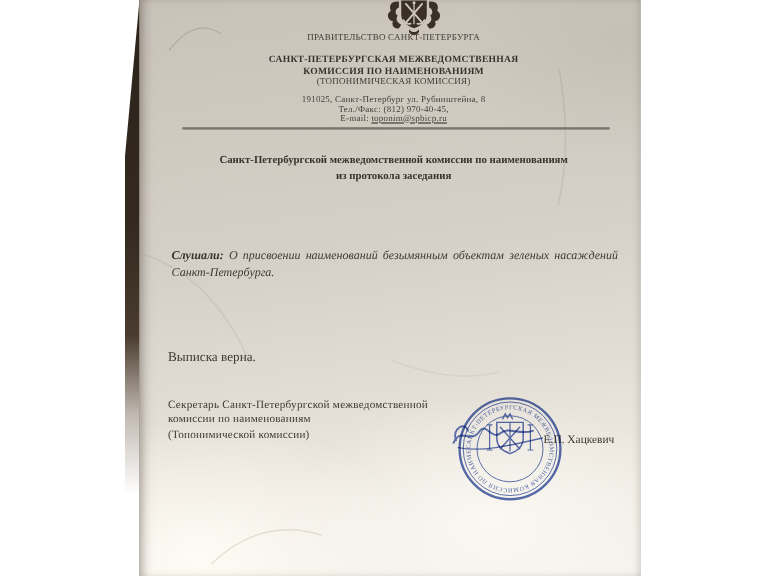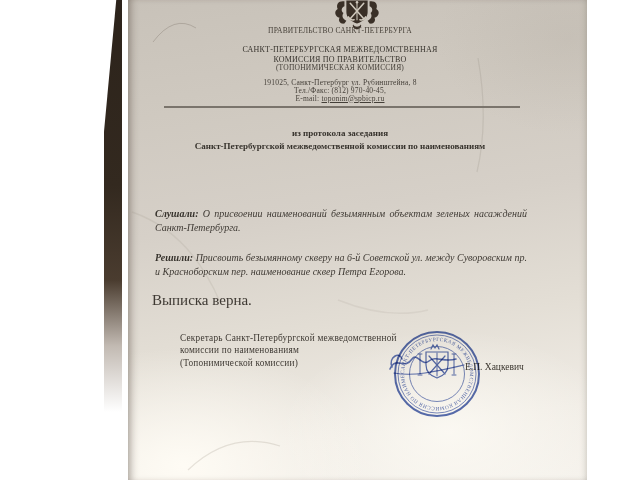--- a/index.html
+++ b/index.html
@@ -8,47 +8,47 @@
     overflow:hidden;font-family:"Liberation Serif", serif;
   }
   
   .edge-shadow{
     position:absolute;left:104px;top:0;width:18px;height:412px;
     background:linear-gradient(to bottom,
       #2c231b 0%, #33291f 45%, #4a3c2f 68%, rgba(120,102,85,.45) 84%, rgba(170,158,142,0) 100%);
     clip-path:polygon(68% 0%,100% 0%,100% 100%,0% 100%,0% 32%);
   }
   .paper{
-    position:absolute;left:128px;top:0;width:459px;height:480px;overflow:hidden;
+    position:absolute;left:116px;top:0;width:418px;height:480px;overflow:hidden;
     background:
       radial-gradient(ellipse 300px 190px at 12% 97%, rgba(255,252,245,.95), rgba(255,252,245,0) 62%),
       radial-gradient(ellipse 280px 170px at 70% 90%, rgba(255,253,247,.7), rgba(255,253,247,0) 60%),
       radial-gradient(ellipse 220px 160px at 96% 8%, rgba(175,168,158,.25), rgba(175,168,158,0) 60%),
       linear-gradient(172deg,#c8c2b9 0%,#cfc9c0 22%,#d6d0c8 44%,#e3ded5 66%,#f0ece5 86%,#f5f2ec 100%);
     box-shadow:inset 7px 0 9px -5px rgba(55,43,33,.45), inset -5px 0 7px -5px rgba(95,86,74,.35);
     color:#3f3a34;
   }
   .abs{position:absolute;}
   .hdr{left:40px;top:27px;width:344px;text-align:center;letter-spacing:.2px;}
   .gov{font-size:7.5px;line-height:8px;margin-bottom:10px;color:#474139;}
-  .orgb{font-size:8px;font-weight:normal;line-height:9.5px;color:#37332d;}
+  .orgb{font-size:8px;font-weight:bold;line-height:9.5px;color:#37332d;}
   .orgs{font-size:7.5px;line-height:8.5px;color:#413c35;}
   .contact{font-size:7.5px;line-height:8px;color:#443f38;}
   .contact.first{margin-top:6px;}
   .email-link{text-decoration:underline;}
   .rule{left:36px;top:106px;width:356px;height:1.5px;background:#7a746c;}
   .title-block{left:36px;top:127px;width:352px;text-align:center;color:#37332d;font-weight:bold;}
   .t1{font-size:10px;letter-spacing:1.1px;line-height:12px;margin-bottom:4px;}
   .t2{font-size:9px;line-height:12.5px;}
   .para{left:27px;width:372px;font-size:10px;line-height:13.7px;text-align:justify;margin:0;color:#3e3933;font-style:italic;}
   .para b{color:#35312b;}
   .p1{top:207px;}
   .p2{top:251px;}
-  .verna{left:24px;top:292px;font-size:15px;color:#3e3933;}
-  .sec{left:24px;top:332px;font-size:9.3px;line-height:12.3px;color:#3e3933;letter-spacing:.2px;margin-left:28px;}
+  .verna{left:24px;top:292px;font-size:11px;color:#3e3933;}
+  .sec{left:24px;top:332px;font-size:9.3px;line-height:12.3px;color:#3e3933;letter-spacing:.2px;}
   .name{left:337px;top:362px;font-size:9.5px;color:#3b362f;white-space:nowrap;}
   .crest{left:200px;top:-10px;}
   .stamp{left:254px;top:319px;mix-blend-mode:multiply;opacity:.92;}
   .signature{left:258px;top:347px;mix-blend-mode:multiply;opacity:.88;}
   .creases{left:0;top:0;pointer-events:none;}
 </style>
 </head>
 <body>
 
 <div class="scene">
@@ -78,37 +78,36 @@
         <path d="M21,27 q2,4 6,3"></path>
         <path d="M39,27 q-2,4 -6,3"></path>
         <path d="M30,12 V30" stroke-width="1.1"></path>
       </g>
       <circle cx="30" cy="12" r="1.3" fill="#cfc8bc"></circle>
     </svg>
 
     <div class="abs hdr">
       <div class="gov">ПРАВИТЕЛЬСТВО САНКТ-ПЕТЕРБУРГА</div>
       <div class="orgb">САНКТ-ПЕТЕРБУРГСКАЯ МЕЖВЕДОМСТВЕННАЯ</div>
-      <div class="orgb">КОМИССИЯ ПО ПРАВИТЕЛЬСТВО</div>
+      <div class="orgb">КОМИССИЯ ПО НАИМЕНОВАНИЯМ</div>
       <div class="orgs">(ТОПОНИМИЧЕСКАЯ КОМИССИЯ)</div>
       <div class="contact first">191025, Санкт-Петербург ул. Рубинштейна, 8</div>
       <div class="contact">Тел./Факс: (812) 970-40-45,</div>
       <div class="contact"><span>E-mail:</span> <span class="email-link">toponim@spbicp.ru</span></div>
     </div>
 
     <div class="abs rule"></div>
 
     <div class="abs title-block">
+      <div class="t2">Санкт-Петербургской межведомственной комиссии по наименованиям</div>
       <div class="t2">из протокола заседания</div>
-      <div class="t2">Санкт-Петербургской межведомственной комиссии по наименованиям</div>
     </div>
 
     <p class="abs para p1"><b>Слушали:</b> <span>О присвоении наименований безымянным объектам зеленых насаждений Санкт-Петербурга.</span></p>
 
-    <p class="abs para p2"><b>Решили:</b> <span>Присвоить безымянному скверу на 6-й Советской ул. между Суворовским пр. и Красноборским пер. наименование сквер Петра Егорова.</span></p>
 
     <div class="abs verna">Выписка верна.</div>
 
     <div class="abs sec">
       <div>Секретарь Санкт-Петербургской межведомственной</div>
       <div>комиссии по наименованиям</div>
       <div>(Топонимической комиссии)</div>
     </div>
 
     <div class="abs name">Е.П. Хацкевич</div>

